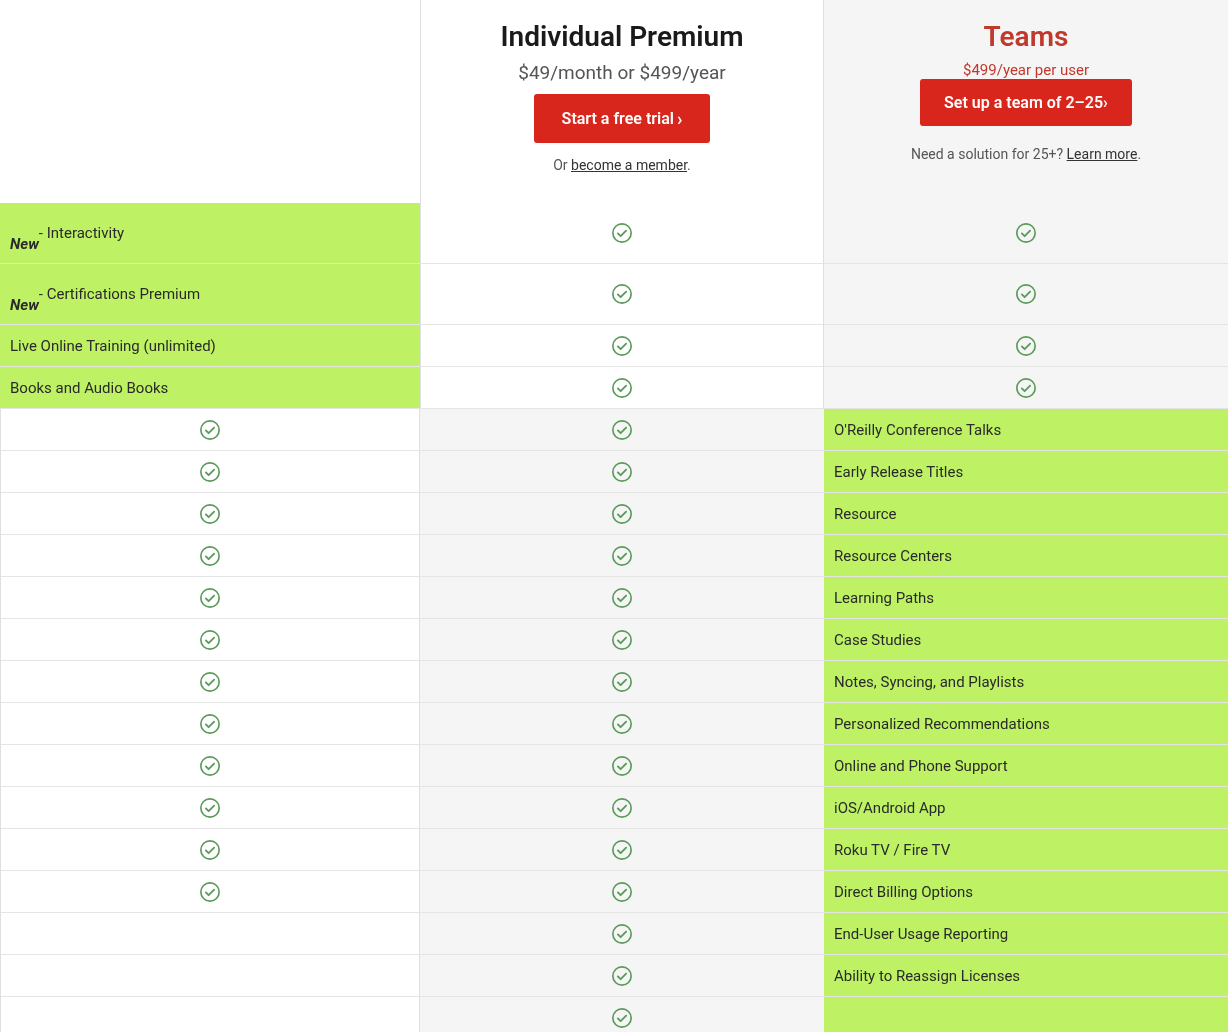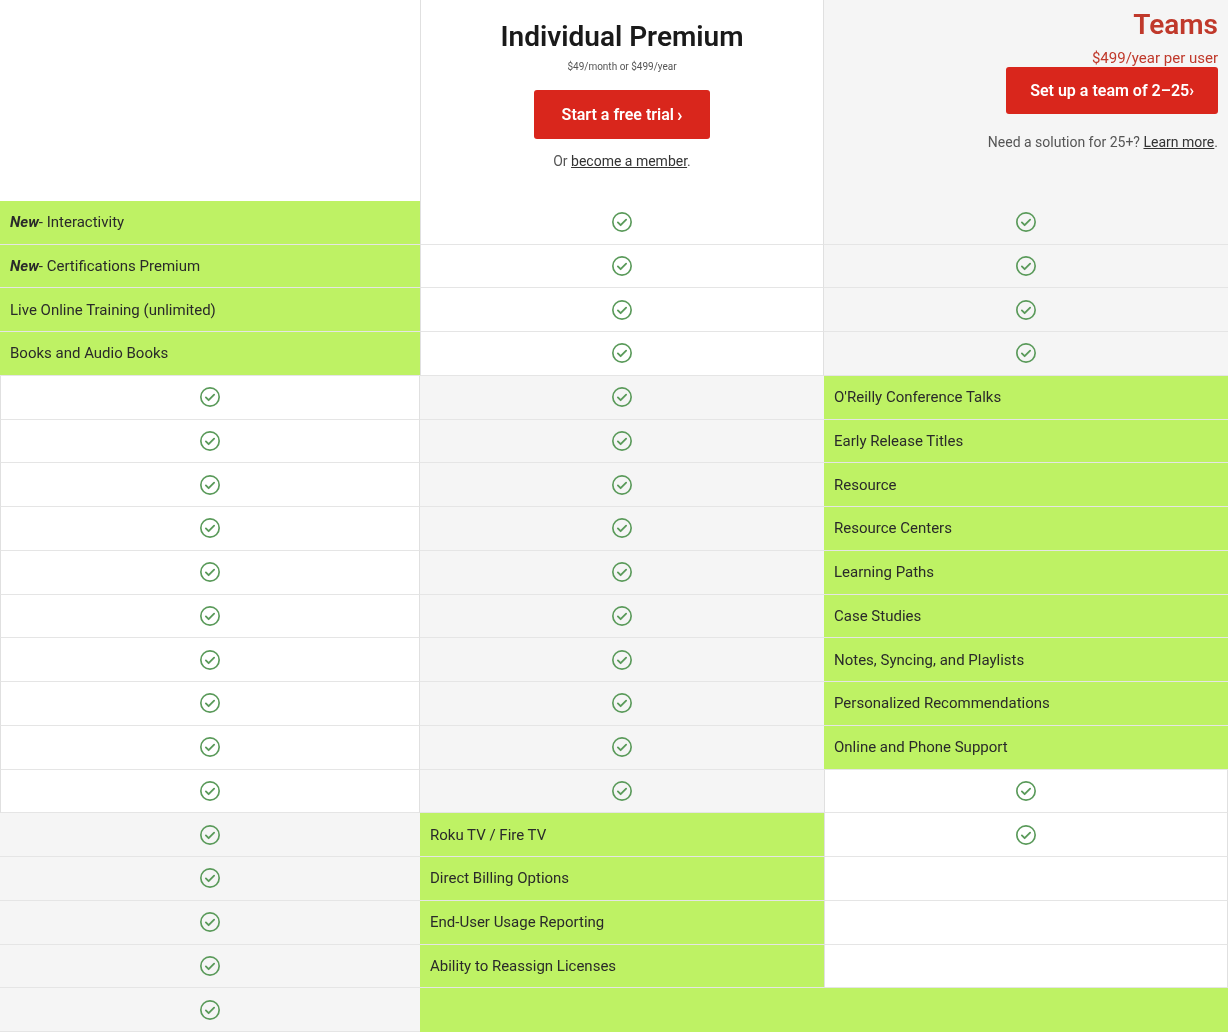--- a/index.html
+++ b/index.html
@@ -23,39 +23,39 @@
     }
     .header-individual {
       background: #fff;
       text-align: center;
       padding: 20px 10px 30px;
       border-right: 1px solid #e0e0e0;
       border-left: 1px solid #e0e0e0;
     }
     .header-teams {
       background: #f5f5f5;
-      text-align: right;
-      padding: 8px 10px 30px;
+      text-align: center;
+      padding: 20px 10px 30px;
     }
     .plan-title-individual {
       font-size: 28px;
       font-weight: 600;
       color: #1a1a1a;
       margin-bottom: 8px;
     }
     .plan-title-teams {
       font-size: 28px;
       font-weight: 600;
       color: #c0392b;
       margin-bottom: 8px;
     }
     .plan-price {
-      font-size: 10px;
+      font-size: 19px;
       color: #555;
-      margin-bottom: 18px;
+      margin-bottom: 10px;
     }
     .plan-price-teams {
       font-size: 15px;
       color: #c0392b;
     }
     .btn-trial {
       display: inline-flex;
       align-items: center;
       gap: 3px;
       background: #d9261c;
@@ -108,20 +108,21 @@
       border-bottom: 1px solid #e5e5e5;
       display: flex;
       align-items: center;
       font-size: 15px;
       color: #2a2a2a;
       min-height: 42px;
     }
     .feature-label em {
       font-style: italic;
       font-weight: 700;
+      margin-top: 22px;
     }
     .feature-check {
       display: flex;
       align-items: center;
       justify-content: center;
       border-bottom: 1px solid #e5e5e5;
       min-height: 42px;
     }
     .feature-check.individual {
       background: #fff;
@@ -417,20 +418,21 @@
       </span>
     </div>
     <div class="feature-check teams">
       <span class="check-icon">
         <svg viewBox="0 0 24 24" fill="none" xmlns="http://www.w3.org/2000/svg">
   <circle cx="12" cy="12" r="10" stroke="#5a9a5a" stroke-width="1.8"></circle>
   <path d="M7.5 12.5l3 3 6-6" stroke="#5a9a5a" stroke-width="2" stroke-linecap="round" stroke-linejoin="round"></path>
 </svg>
       </span>
     </div>
+    <div class="feature-label">iOS/Android App</div>
     <div class="feature-check individual">
       <span class="check-icon">
         <svg viewBox="0 0 24 24" fill="none" xmlns="http://www.w3.org/2000/svg">
   <circle cx="12" cy="12" r="10" stroke="#5a9a5a" stroke-width="1.8"></circle>
   <path d="M7.5 12.5l3 3 6-6" stroke="#5a9a5a" stroke-width="2" stroke-linecap="round" stroke-linejoin="round"></path>
 </svg>
       </span>
     </div>
     <div class="feature-check teams">
       <span class="check-icon">

